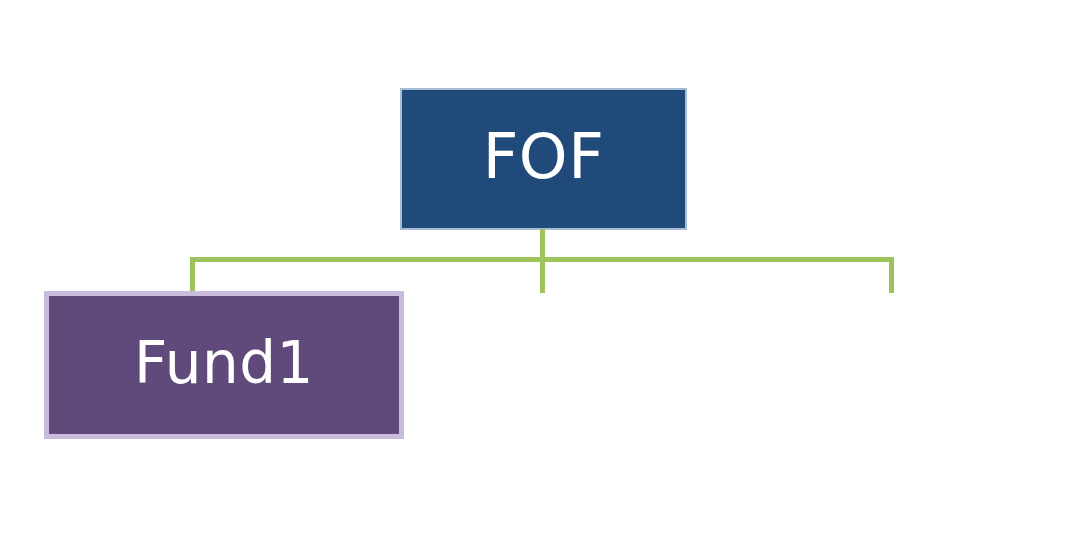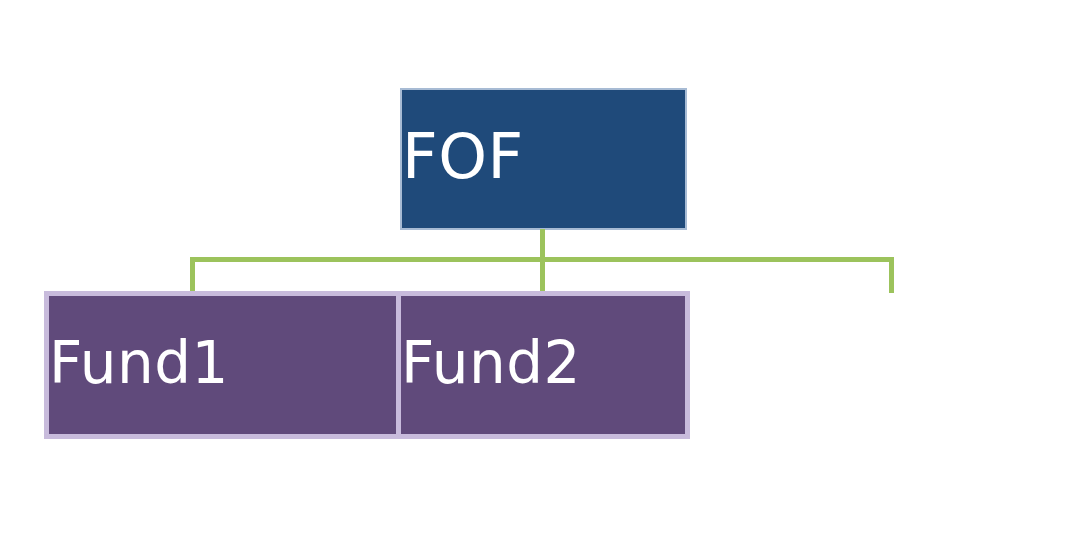--- a/index.html
+++ b/index.html
@@ -18,21 +18,21 @@
     background: #ffffff;
     overflow: hidden;
   }
 
   
   .node {
     position: absolute;
     box-sizing: border-box;
     display: flex;
     align-items: center;
-    justify-content: flex-start;
+    justify-content: center;
     color: #ffffff;
     font-weight: 400;
     letter-spacing: 0.5px;
     line-height: 1;
     user-select: none;
   }
 
   .node-root {
     left: 400px;
     top: 88px;
@@ -90,18 +90,15 @@
   <div class="conn conn-v conn-drop-left"></div>
 
   <div class="conn conn-v conn-drop-center"></div>
 
   <div class="conn conn-v conn-drop-right"></div>
 
   <div class="node node-child child-1">
     <span>Fund1</span>
   </div>
 
-  <div class="node node-child child-2">
-    <span>Fund2</span>
-  </div>
 
 
 </div>
 
 </body></html>

